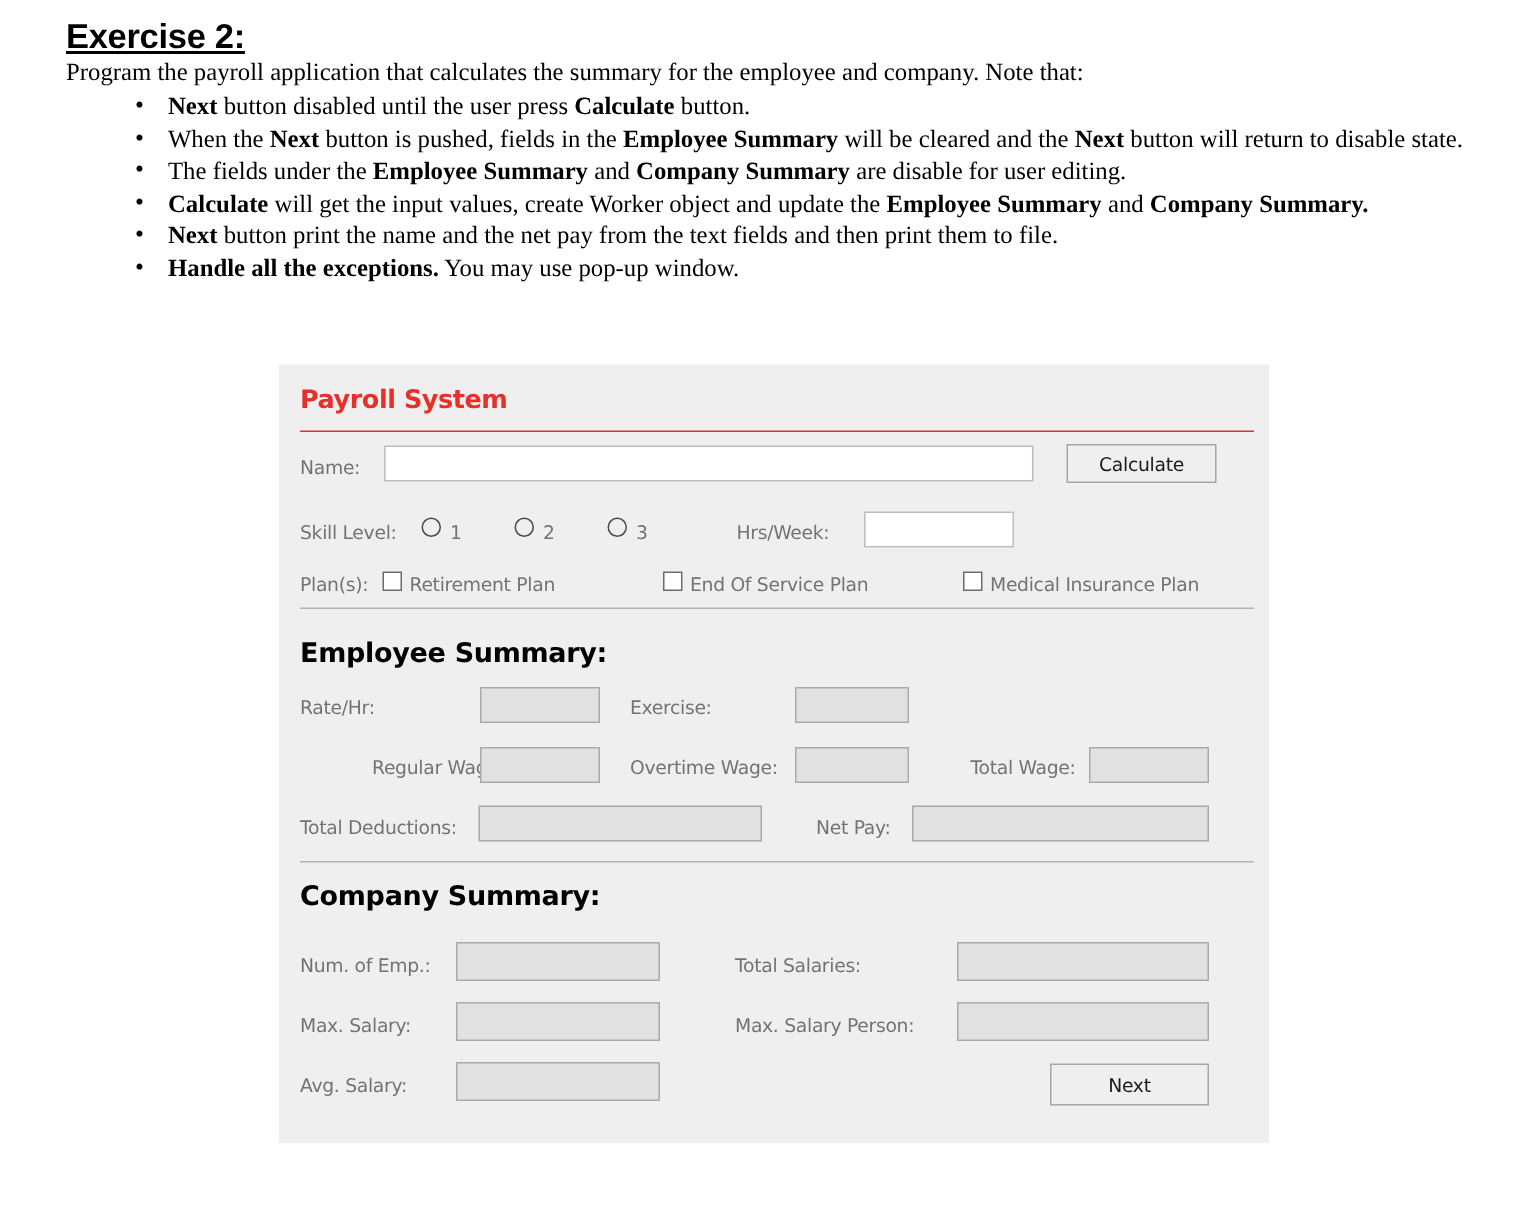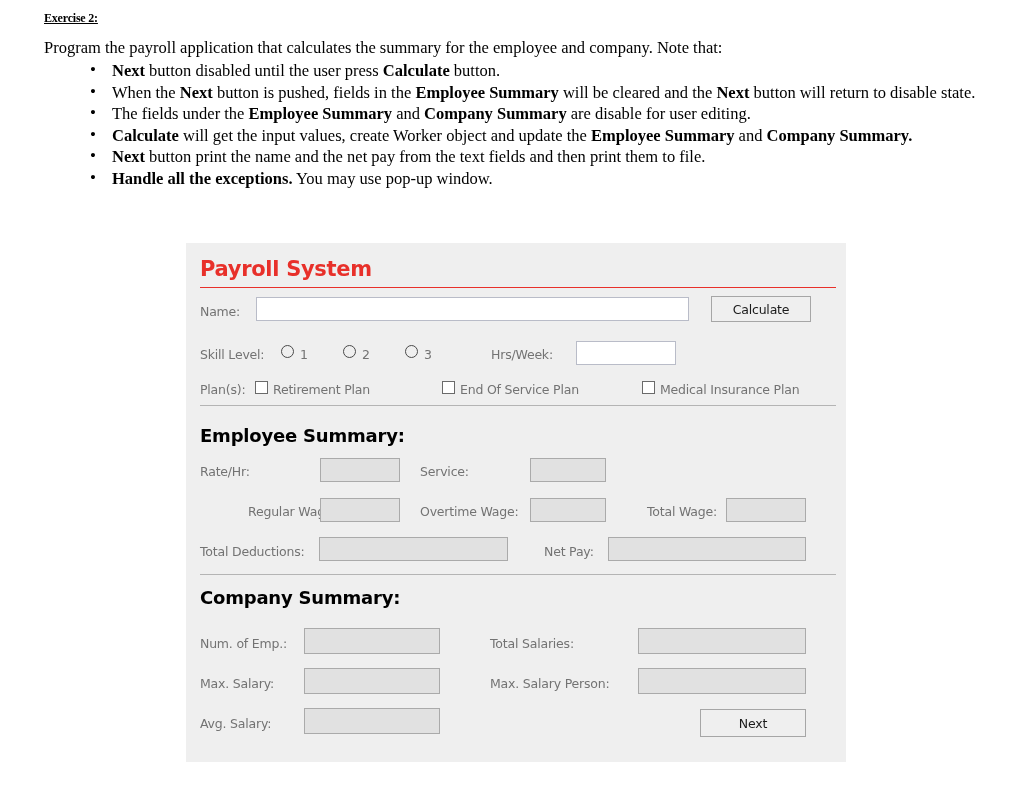--- a/index.html
+++ b/index.html
@@ -19,23 +19,23 @@
   
   .doc {
     position: absolute;
     left: 0; top: 0;
     width: 1024px;
   }
   .ex-title {
     position: absolute;
     left: 44px;
     top: 11px;
-    font-family: Liberation Serif, serif;
+    font-family: Liberation Sans, sans-serif;
     font-weight: bold;
-    font-size: 12px;
+    font-size: 23px;
     text-decoration: underline;
     letter-spacing: -0.2px;
   }
   .intro {
     position: absolute;
     left: 44px;
     top: 38px;
     font-family: "Liberation Serif", serif;
     font-size: 16.5px;
     white-space: nowrap;
@@ -72,21 +72,21 @@
     top: 243px;
     width: 660px;
     height: 519px;
     background: #efefef;
     font-family: "DejaVu Sans", sans-serif;
   }
   .panel-title {
     position: absolute;
     left: 14px;
     top: 14px;
-    font-size: 21px;
+    font-size: 17px;
     font-weight: bold;
     color: #e8302a;
     letter-spacing: -0.3px;
   }
   .rule-red {
     position: absolute;
     left: 14px;
     top: 44px;
     width: 636px;
     height: 1px;
@@ -206,21 +206,21 @@
   <div class="lbl" style="left:274px; top:139px;">End Of Service Plan</div>
   <div class="cb" style="left:456px; top:138px;"></div>
   <div class="lbl" style="left:474px; top:139px;text-align:right;">Medical Insurance Plan</div>
 
   <div class="rule-grey r1"></div>
 
   <div class="section-head" style="left:14px; top:182px;">Employee Summary:</div>
 
   <div class="lbl" style="left:14px; top:221px;">Rate/Hr:</div>
   <input class="tf disabled" type="text" disabled="" style="left: 134px; top: 215px; width: 80px;" value="">
-  <div class="lbl" style="left:234px; top:221px;">Service:</div>
+  <div class="lbl" style="left:234px; top:221px;">Exercise:</div>
   <input class="tf disabled" type="text" disabled="" style="left: 344px; top: 215px; width: 76px;" value="">
 
   <div class="lbl" style="left:14px; top:261px;margin-left:48px;">Regular Wage:</div>
   <input class="tf disabled" type="text" disabled="" style="left: 134px; top: 255px; width: 80px;" value="">
   <div class="lbl" style="left:234px; top:261px;">Overtime Wage:</div>
   <input class="tf disabled" type="text" disabled="" style="left: 344px; top: 255px; width: 76px;" value="">
   <div class="lbl" style="left:461px; top:261px;">Total Wage:</div>
   <input class="tf disabled" type="text" disabled="" style="left: 540px; top: 255px; width: 80px;" value="">
 
   <div class="lbl" style="left:14px; top:301px;">Total Deductions:</div>

